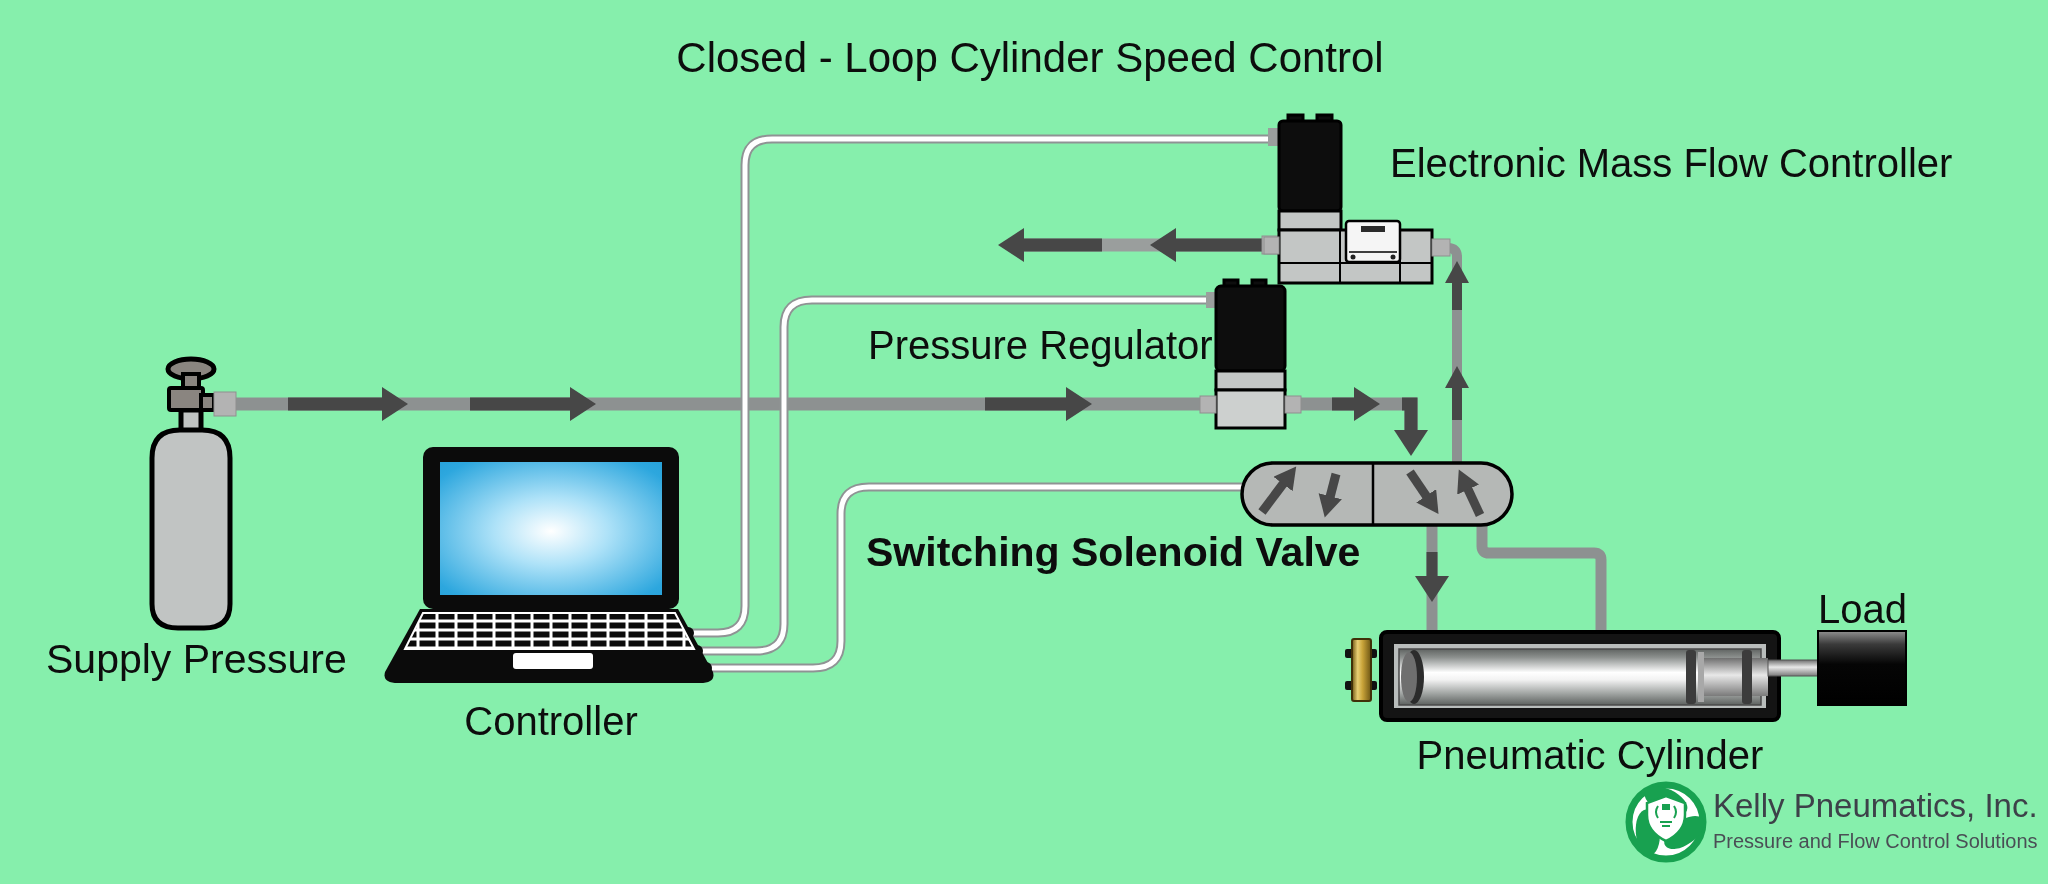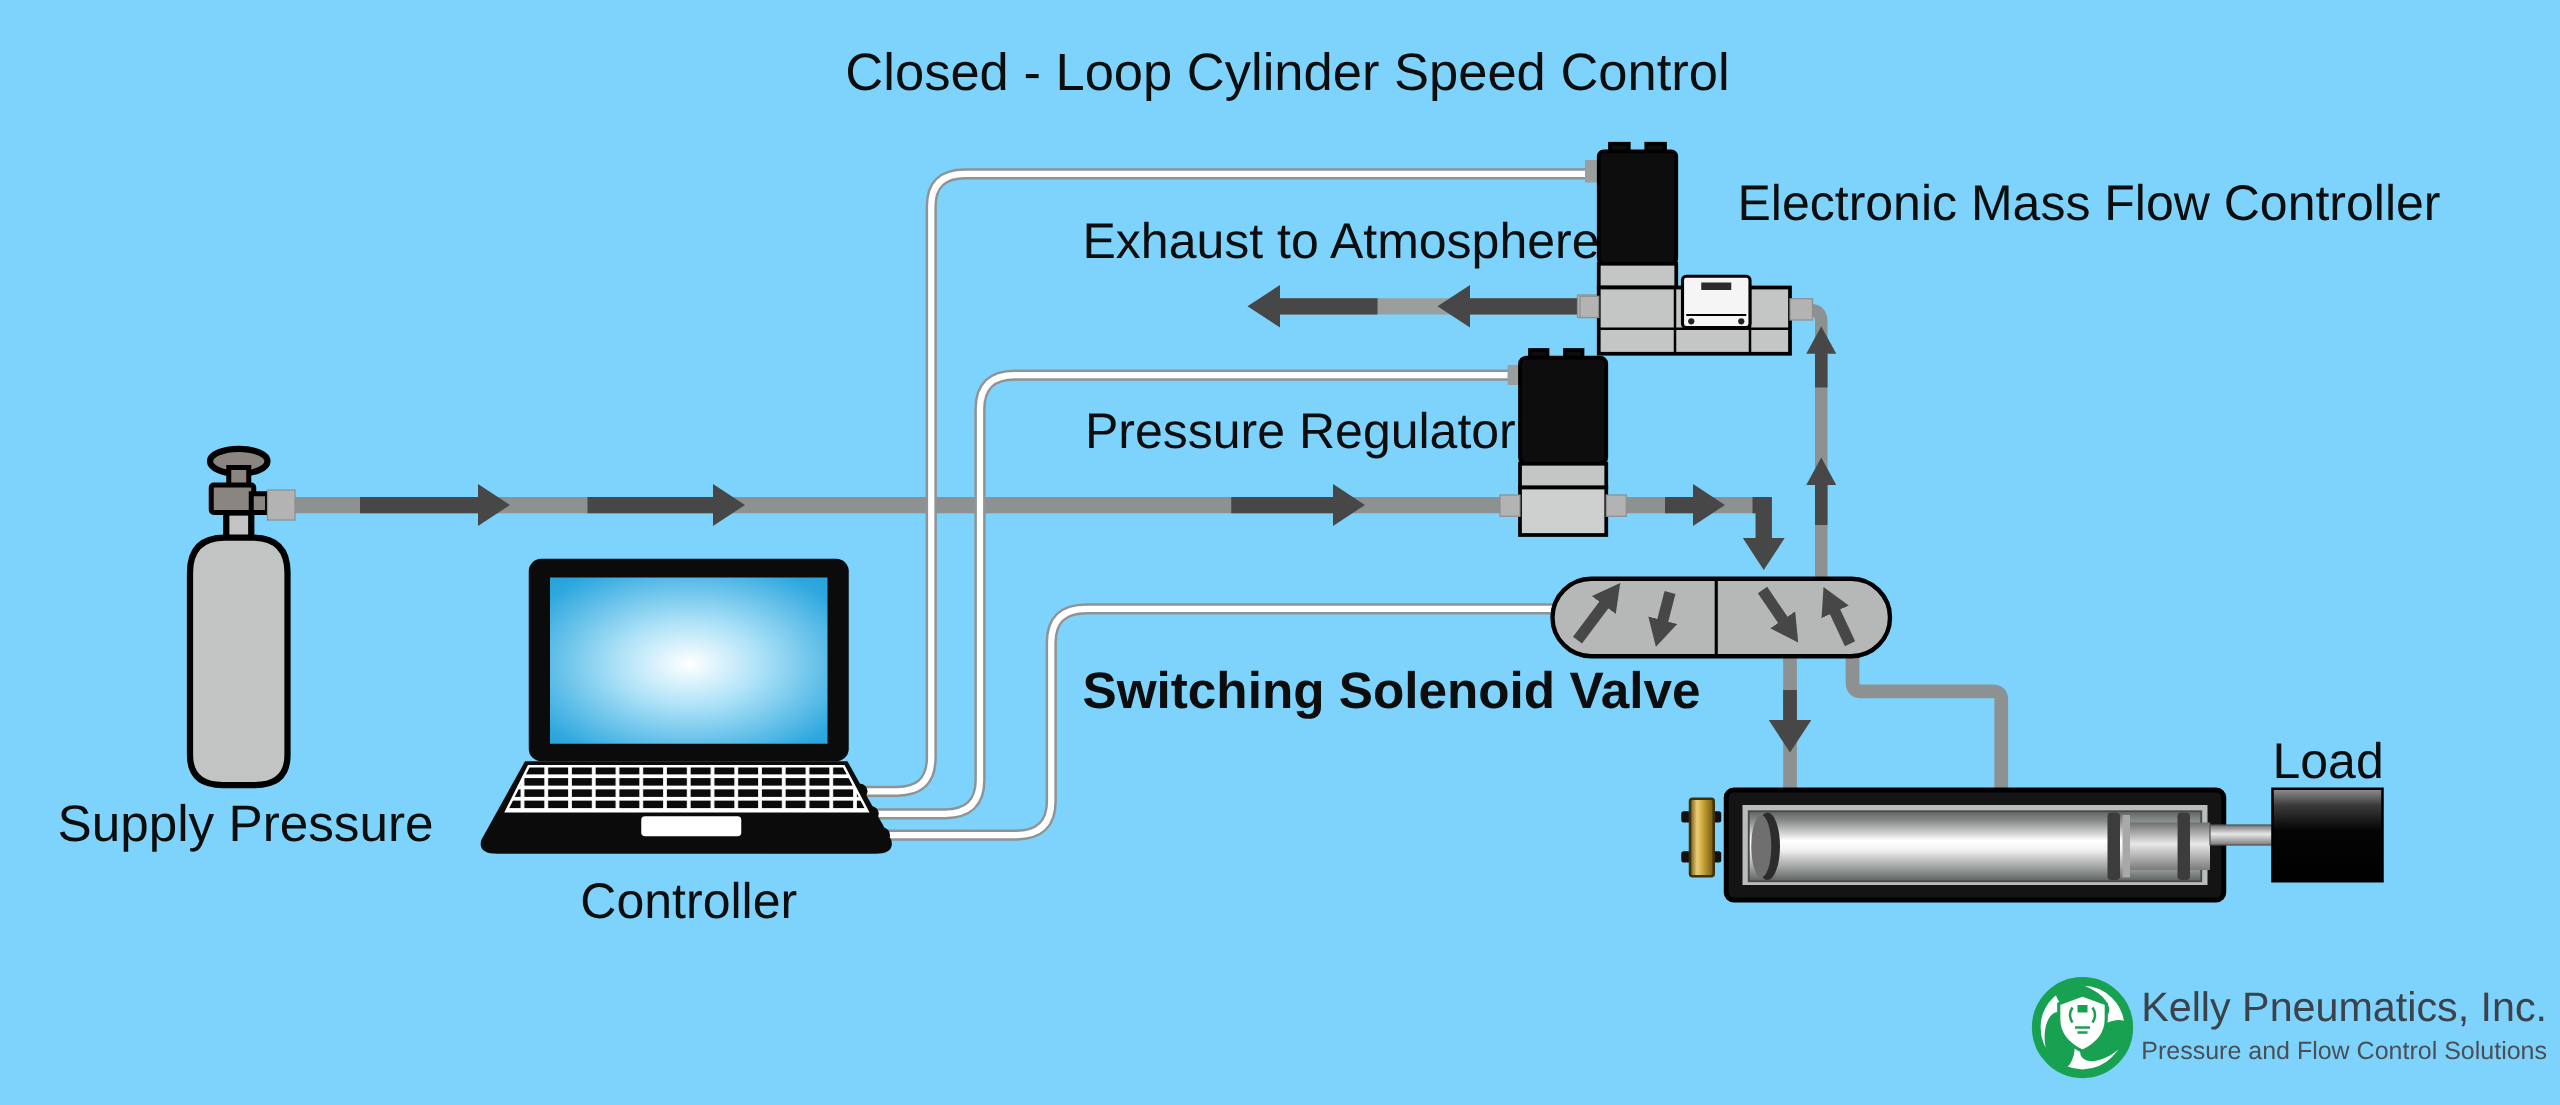--- a/index.html
+++ b/index.html
@@ -1,16 +1,16 @@
 <!DOCTYPE html>
 <html style="--flow-gray: #8d9191; --arrow-dark: #474747; --connector-gray: #b3b3b3; --exhaust-light: #9a9e9d; --device-gray: #c3c6c5; --valve-gray: #b5b8b6; --tank-gray: #c1c4c3; --screen-blue: #2da7de; --brand-green: #18a150; --brand-text: #3d4149; --tagline-text: #4a4e55;"><head>
 <meta charset="utf-8">
 <style>
   html,body{margin:0;padding:0;background:#fff;}
-  .stage{position:relative;width:2048px;height:884px;background:#7dd3fc;overflow:hidden;
+  .stage{position:relative;width:2048px;height:884px;background:#86efac;overflow:hidden;
          font-family:"Liberation Sans","DejaVu Sans",sans-serif;}
   .art{position:absolute;left:0;top:0;width:2048px;height:884px;}
   .lbl{position:absolute;color:#0d0d0d;white-space:nowrap;line-height:1.05;}
   .lbl-title{left:600px;top:36px;width:860px;text-align:center;font-size:42px;}
   .lbl-exhaust{left:866px;top:172px;font-size:40px;}
   .lbl-mfc{left:1390px;top:142px;font-size:40px;}
   .lbl-reg{left:868px;top:324px;font-size:40px;}
   .lbl-valve{left:866px;top:531px;font-size:41px;font-weight:bold;}
   .lbl-supply{left:46px;top:638px;width:300px;text-align:right;font-size:41px;}
   .lbl-controller{left:420px;top:688px;width:262px;text-align:center;font-size:40px;margin-top:12px;}
@@ -219,22 +219,22 @@
       <path d="M1666,796 l19,7 v12 q0,17 -19,26 q-19,-9 -19,-26 v-12 z" fill="#ffffff" stroke="var(--brand-green,#18a150)" stroke-width="2.5"></path>
       <rect x="1662" y="804" width="8" height="6" class="fGreen"></rect>
       <path d="M1658,806 q-4,6 0,12" class="sGreen" stroke-width="2"></path>
       <path d="M1674,806 q4,6 0,12" class="sGreen" stroke-width="2"></path>
       <line x1="1660" y1="822" x2="1672" y2="822" class="sGreen" stroke-width="2"></line>
       <line x1="1662" y1="826" x2="1670" y2="826" class="sGreen" stroke-width="2"></line>
     </g>
   </svg>
 
   <div class="lbl lbl-title">Closed - Loop Cylinder Speed Control</div>
-  <div class="lbl lbl-exhaust">Exhaust to Atmosphere</div>
   <div class="lbl lbl-mfc">Electronic Mass Flow Controller</div>
   <div class="lbl lbl-reg">Pressure Regulator</div>
   <div class="lbl lbl-valve">Switching Solenoid Valve</div>
   <div class="lbl lbl-supply">Supply Pressure</div>
   <div class="lbl lbl-controller">Controller</div>
+  <div class="lbl lbl-cyl">Pneumatic Cylinder</div>
   <div class="lbl lbl-load">Load</div>
   <div class="lbl lbl-company">Kelly Pneumatics, Inc.</div>
   <div class="lbl lbl-tagline">Pressure and Flow Control Solutions</div>
 </div>
 
 </body></html>

